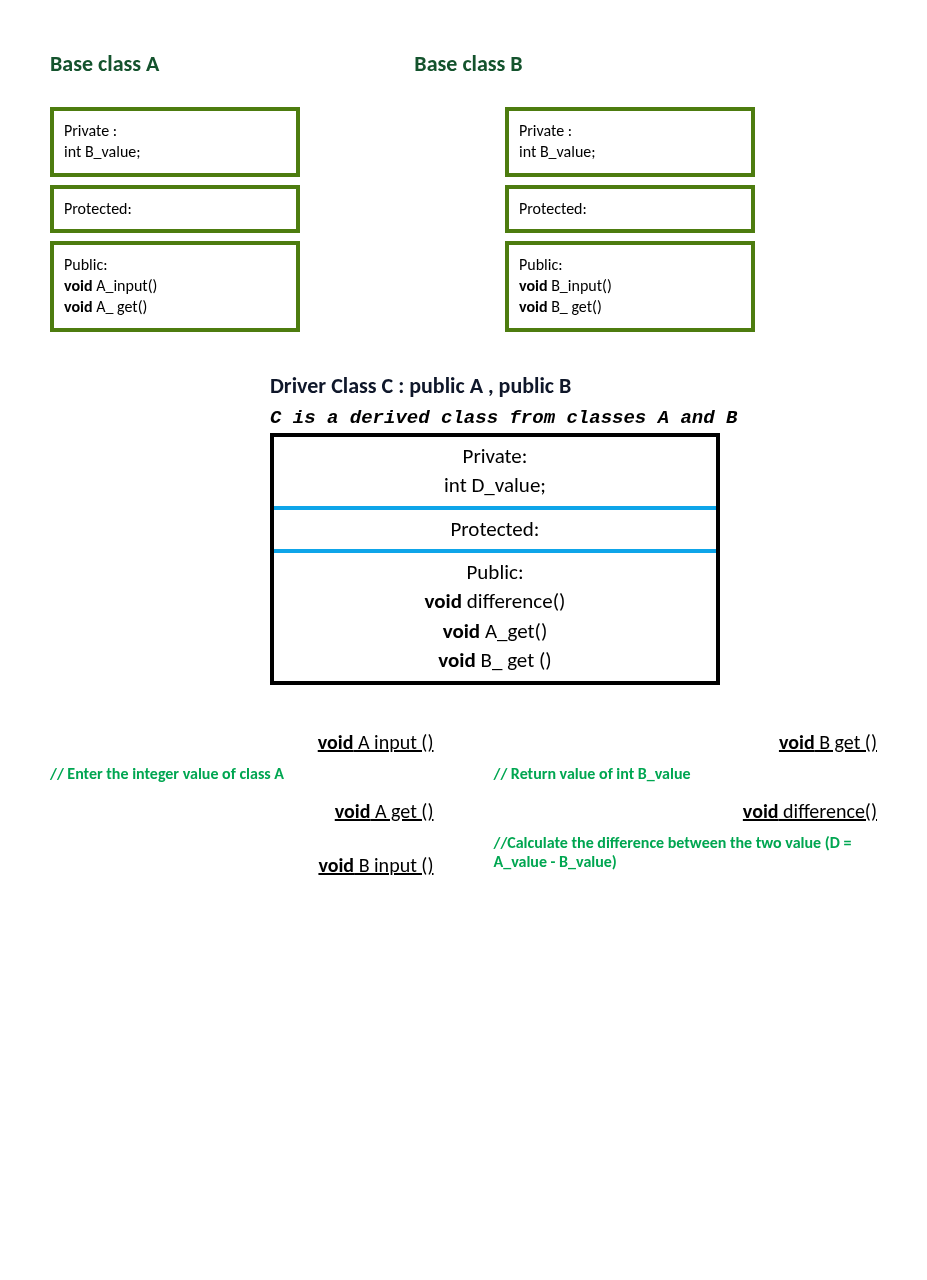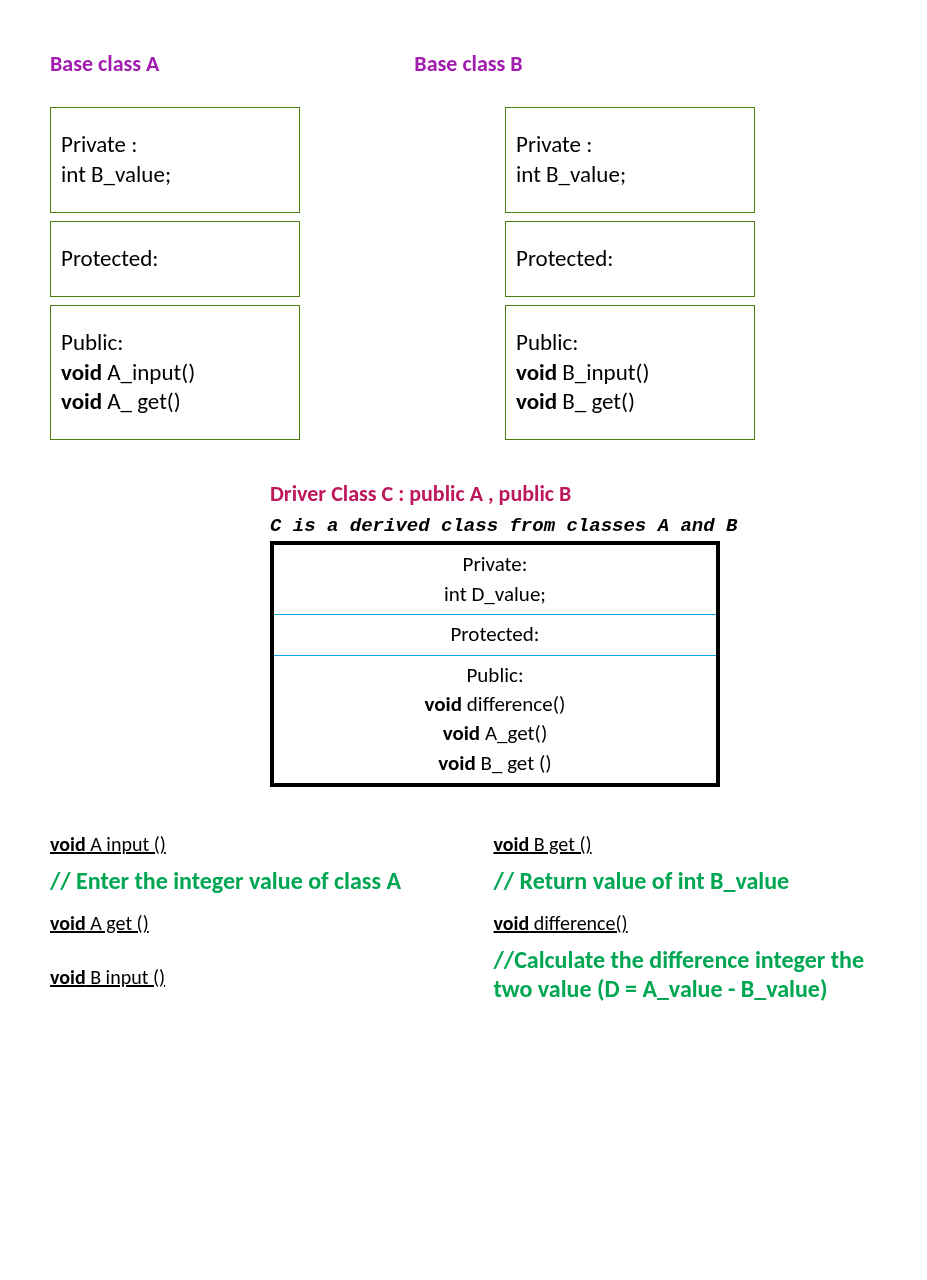--- a/index.html
+++ b/index.html
@@ -9,73 +9,73 @@
     }
     body {
       width: 927px;
       height: 1280px;
       background: #ffffff;
       font-family: Calibri, Arial, sans-serif;
       padding: 50px;
       position: relative;
     }
     .heading-red {
-      color: #a21caf;
+      color: #14532d;
       font-weight: bold;
       font-size: 22px;
     }
     .top-row {
       display: flex;
       gap: 200px;
       margin-bottom: 30px;
     }
     .classes-row {
       display: flex;
       gap: 205px;
       margin-bottom: 40px;
     }
     .class-box {
       width: 250px;
     }
     .cell {
-      border: 1px solid #4d7c0f;
-      padding: 22px 10px;
-      font-size: 23px;
+      border: 4px solid #4d7c0f;
+      padding: 10px 10px;
+      font-size: 16px;
       line-height: 1.3;
     }
     .cell-gap {
       border: none;
       height: 8px;
     }
     .bold {
       font-weight: bold;
     }
     .driver-section {
       margin-left: 220px;
       width: 470px;
     }
     .driver-title {
-      color: #be185d;
+      color: #0f172a;
       font-weight: bold;
       font-size: 22px;
       margin-bottom: 8px;
     }
     .driver-subtitle {
       font-family: "Courier New", monospace;
       font-weight: bold;
       font-size: 19px;
       margin-bottom: 4px;
       font-style: italic;
     }
     .driver-box {
       border: 4px solid #000;
       width: 450px;
     }
     .driver-cell {
-      border-bottom: 1px solid #0ea5e9;
+      border-bottom: 4px solid #0ea5e9;
       text-align: center;
       padding: 5px 10px;
       font-size: 21px;
       line-height: 1.4;
     }
     .driver-cell:last-child {
       border-bottom: none;
     }
     .driver-cell .line {
       display: block;
@@ -84,31 +84,32 @@
       display: flex;
       margin-top: 45px;
       gap: 60px;
     }
     .methods-col {
       flex: 1;
     }
     .method-name {
       font-size: 20px;
       margin-bottom: 10px;
+      text-align: right;
     }
     .method-name .kw {
       font-weight: bold;
     }
     .underline {
       text-decoration: underline;
     }
     .comment {
       color: #00a651;
       font-weight: bold;
-      font-size: 24px;
+      font-size: 16px;
       margin-bottom: 16px;
     }
   </style>
 </head>
 <body>
 
 <div class="top-row">
   <div class="heading-red">Base class A</div>
   <div class="heading-red" style="margin-left:55px;">Base class B</div>
 </div>
@@ -174,15 +175,15 @@
       <div class="method-name"><span class="kw underline">void</span><span class="underline"> A  input ()</span></div>
       <div class="comment">// Enter the integer value of class A</div>
       <div class="method-name"><span class="kw underline">void</span><span class="underline"> A   get ()</span></div>
       <div style="height: 20px;"></div>
       <div class="method-name"><span class="kw underline">void</span><span class="underline"> B  input ()</span></div>
     </div>
   <div class="methods-col" id="methods-right">
       <div class="method-name"><span class="kw underline">void</span><span class="underline"> B   get ()</span></div>
       <div class="comment">// Return value of int B_value</div>
       <div class="method-name"><span class="kw underline">void</span><span class="underline"> difference()</span></div>
-      <div class="comment">//Calculate the difference integer the two value   (D = A_value - B_value)</div>
+      <div class="comment">//Calculate the difference between the two value   (D = A_value - B_value)</div>
     </div>
 </div>
 
 </body></html>

